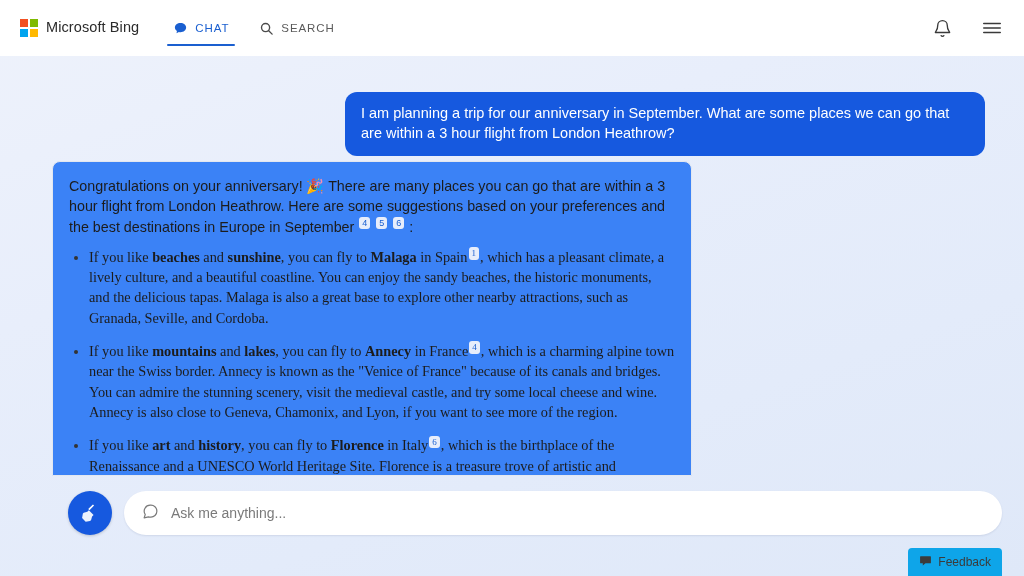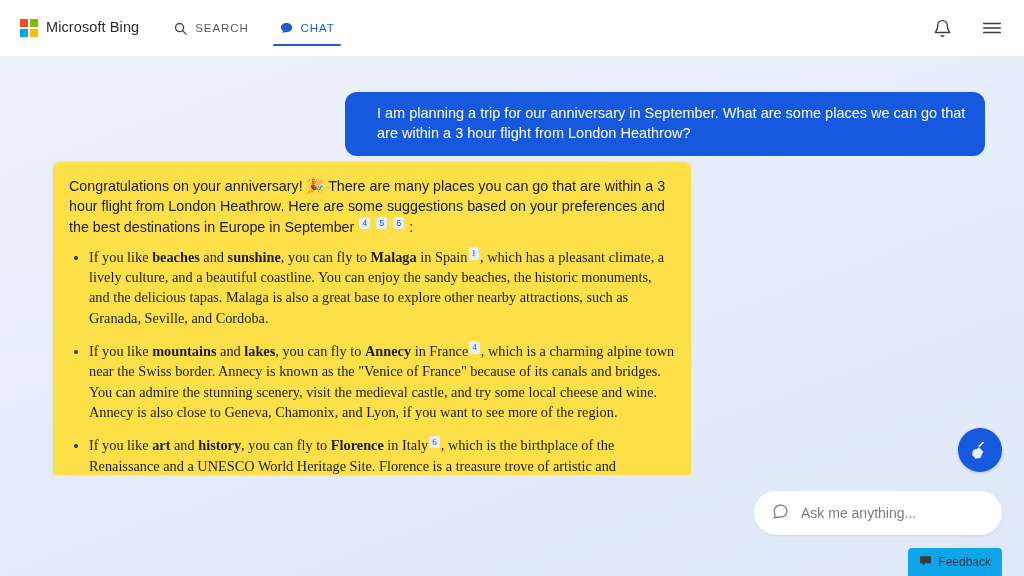--- a/index.html
+++ b/index.html
@@ -90,32 +90,32 @@
   }
 
   .user-bubble {
     position: absolute;
     top: 36px;
     left: 345px;
     width: 640px;
     background: #1659df;
     color: #ffffff;
     border-radius: 12px;
-    padding: 12px 16px 13px 32px;
+    padding: 12px 16px 13px 16px;
     font-size: 14.5px;
     line-height: 1.35;
   }
 
   .bot-card {
     position: absolute;
     top: 105px;
     left: 52px;
     width: 640px;
     height: 315px;
-    background: #fde047;
+    background: #3b82f6;
     border: 1px solid #e2e7f0;
     border-radius: 8px 8px 0 0;
     padding: 14px 16px 0 16px;
     overflow: hidden;
     color: #1c1c1c;
     font-size: 14.3px;
     line-height: 1.42;
   }
   .bot-card p { margin: 0 0 4px 0; }
   .bot-list { margin: 10px 0 0 0; padding-left: 20px; font-family: Liberation Serif, serif; }
@@ -134,23 +134,22 @@
     margin: 0 1px;
     cursor: pointer;
   }
 
   
   .composer {
     position: absolute;
     left: 68px; right: 22px;
     bottom: 41px;
     display: flex;
-    align-items: flex-end;
-    gap: 19px;
-    flex-direction: column;
+    align-items: flex-start;
+    gap: 12px;
   }
   .broom-btn {
     width: 44px; height: 44px;
     border-radius: 50%;
     background: #1659df;
     display: flex; align-items: center; justify-content: center;
     color: #fff;
     cursor: pointer;
     flex: 0 0 auto;
     box-shadow: 0 1px 3px rgba(0,0,0,.18);
@@ -201,36 +200,36 @@
     <span class="ms-logo">
       <i></i>
         <i></i>
         <i></i>
         <i></i>
     </span>
     <span class="brand-name">Microsoft Bing</span>
   </div>
 
   <div class="navtabs">
+    <div class="navtab active">
+      <span>
+        <svg width="15" height="15" viewBox="0 0 24 24" fill="#1a5fd0">
+          <path d="M12 3C6.9 3 3 6.3 3 10.3c0 2.3 1.3 4.4 3.3 5.7l-.7 3.6 3.9-2.1c.8.2 1.6.3 2.5.3 5.1 0 9-3.3 9-7.5S17.1 3 12 3z"></path>
+        </svg>
+      </span>
+      <span>CHAT</span>
+    </div>
     <div class="navtab">
       <span>
         <svg width="15" height="15" viewBox="0 0 24 24" fill="none" stroke="#4a4a4a" stroke-width="2.2" stroke-linecap="round">
           <circle cx="10.5" cy="10.5" r="6.5"></circle>
             <line x1="15.5" y1="15.5" x2="21" y2="21"></line>
         </svg>
       </span>
       <span>SEARCH</span>
-    </div>
-    <div class="navtab active">
-      <span>
-        <svg width="15" height="15" viewBox="0 0 24 24" fill="#1a5fd0">
-          <path d="M12 3C6.9 3 3 6.3 3 10.3c0 2.3 1.3 4.4 3.3 5.7l-.7 3.6 3.9-2.1c.8.2 1.6.3 2.5.3 5.1 0 9-3.3 9-7.5S17.1 3 12 3z"></path>
-        </svg>
-      </span>
-      <span>CHAT</span>
     </div>
   </div>
 
   <div class="header-right">
     <div class="icon-btn">
       <svg width="19" height="19" viewBox="0 0 24 24" fill="none" stroke="#3a3a3a" stroke-width="1.7" stroke-linecap="round" stroke-linejoin="round">
         <path d="M18 8a6 6 0 0 0-12 0c0 7-3 7-3 9h18c0-2-3-2-3-9"></path>
         <path d="M10.3 21a2 2 0 0 0 3.4 0"></path>
       </svg>
     </div>

